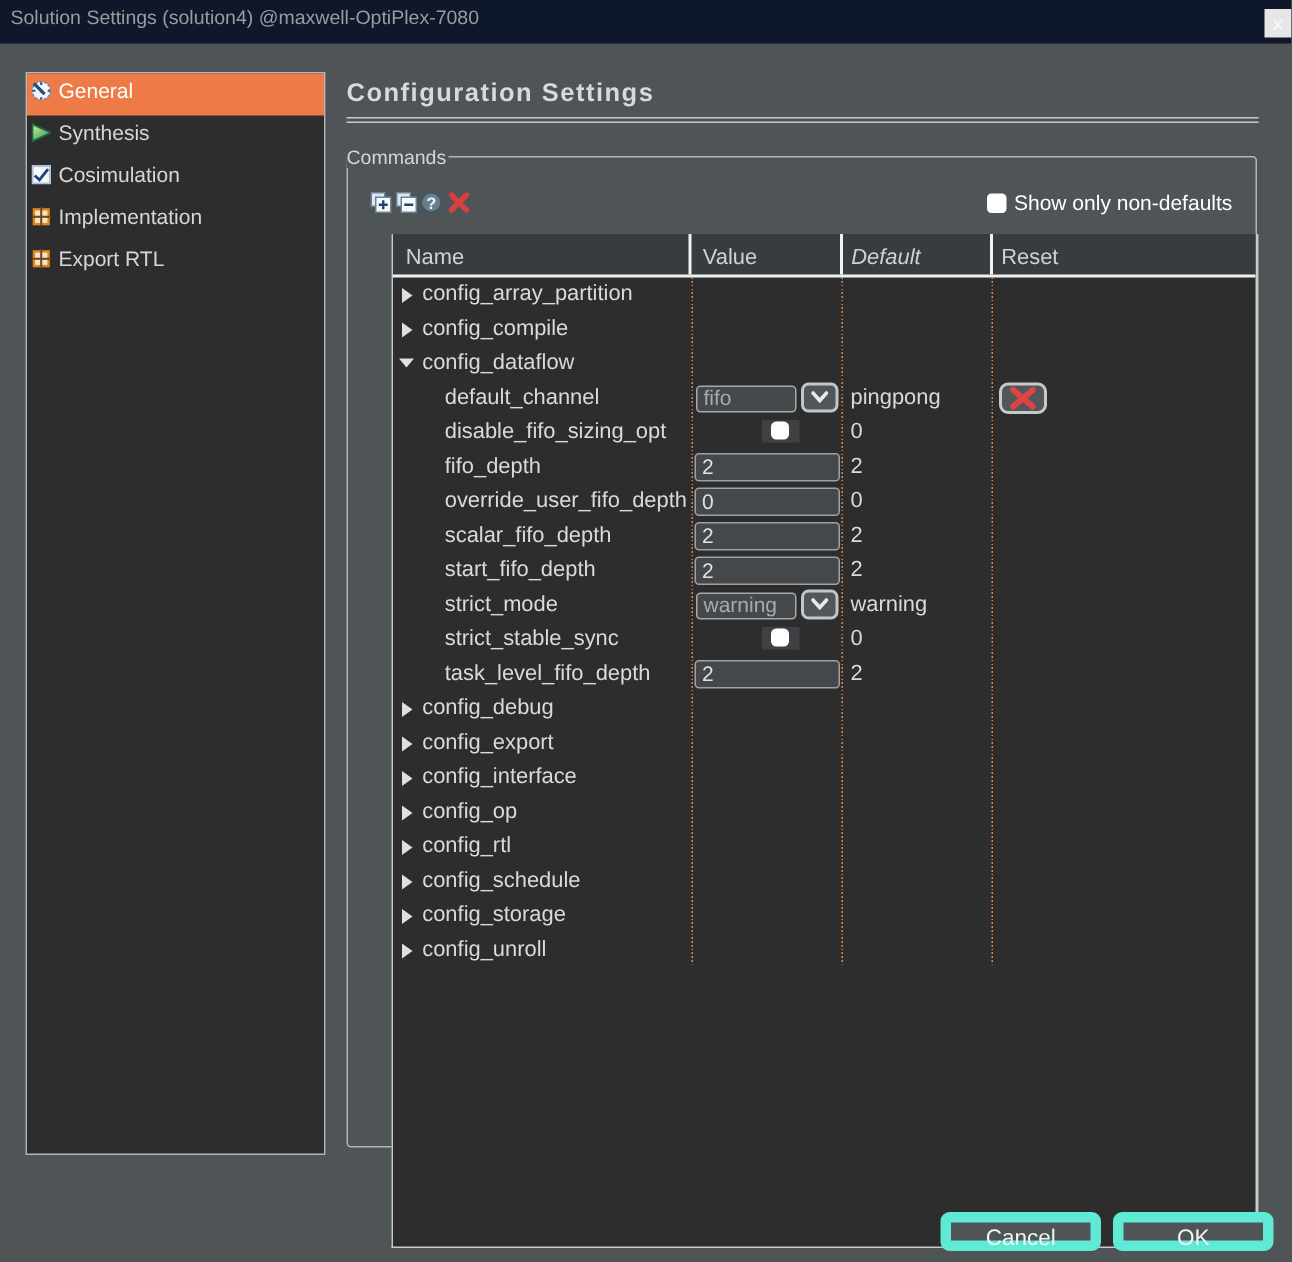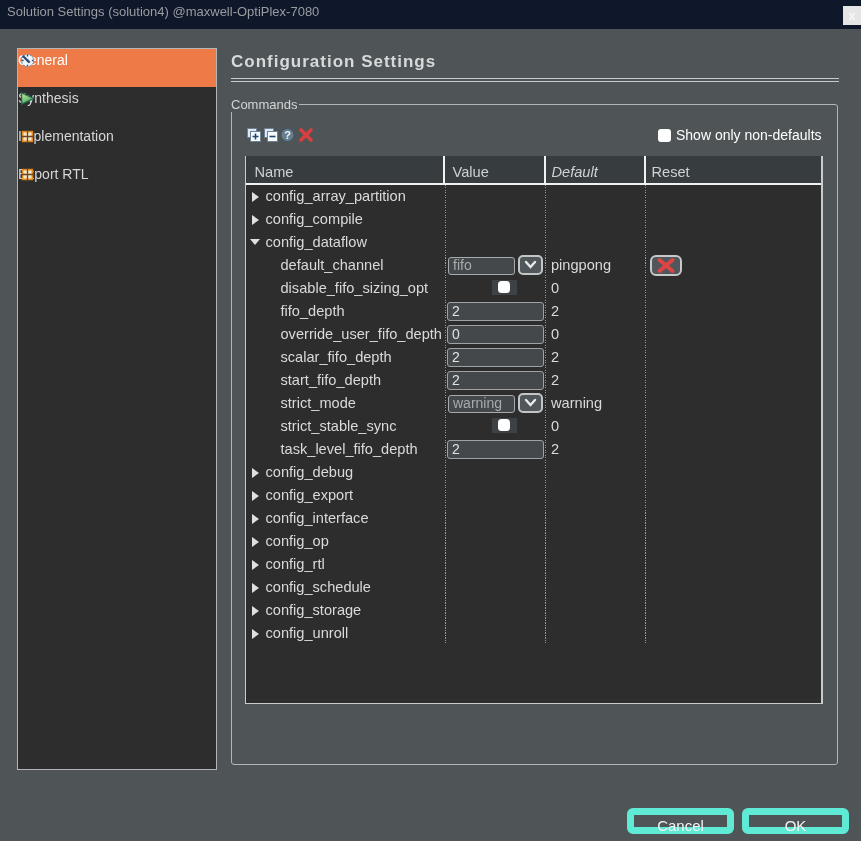--- a/index.html
+++ b/index.html
@@ -2,37 +2,37 @@
 <html><head>
 <meta charset="utf-8">
 <style>
 * { margin:0; padding:0; box-sizing:border-box; }
 html,body { width:861px; height:841px; overflow:hidden; }
 body { font-family:"Liberation Sans", sans-serif; background:#4f5456; position:relative; will-change:transform; }
 .titlebar { position:absolute; left:0; top:0; width:861px; height:29px; background:#0f172a; color:#999da0; font-size:13px; line-height:24px; padding-left:7px; }
 .closebtn { position:absolute; right:0; top:6px; width:18px; height:19px; background:#e6e6e6; color:#f6f6f6; font-size:13px; font-weight:bold; text-align:center; line-height:19px; }
 
 .sidebar { position:absolute; left:17px; top:48px; width:200px; height:722px; background:#2d2d2d; border:1px solid #b2b6b8; }
-.sideitem { height:38px; line-height:23px; color:#d6d6d6; font-size:14px; position:relative; }
+.sideitem { height:28px; line-height:23px; color:#d6d6d6; font-size:14px; position:relative; padding-left:21px; }
 .sideitem.sel { background:#ee7a47; color:#ffffff; }
 .sideitem svg { position:absolute; left:3px; top:5px; }
 
 .heading { position:absolute; left:231px; top:52px; font-size:17px; font-weight:bold; color:#d6dadb; letter-spacing:1px; }
 .dblline { position:absolute; left:231px; top:78px; width:608px; height:4px; border-top:1px solid #c6cacb; border-bottom:1px solid #c6cacb; }
 
 .groupbox { position:absolute; left:231px; top:104px; width:607px; height:661px; border:1px solid #b2b6b8; border-radius:3px; }
 .grouplabel { position:absolute; left:231px; top:97px; font-size:13px; color:#d2d6d7; background:#4f5456; padding-right:2px; line-height:15px; }
 
 .toolbar { position:absolute; left:246px; top:127px; }
 
 .shownd { position:absolute; left:658px; top:129px; }
 .shownd .cb { position:absolute; left:0; top:0; width:13px; height:13px; background:#ffffff; border-radius:3px; }
 .shownd .lbl { position:absolute; left:18px; top:-2px; font-size:14px; color:#ffffff; white-space:nowrap; }
 
-.table { position:absolute; left:245px; top:156px; width:578px; height:548px; background:#2d2d2d; border-left:1px solid #c8cccd; border-right:2px solid #c8cccd; border-bottom:1px solid #c8cccd; }
+.table { position:absolute; left:261px; top:156px; width:578px; height:676px; background:#2d2d2d; border-left:1px solid #c8cccd; border-right:2px solid #c8cccd; border-bottom:1px solid #c8cccd; }
 .thead { position:absolute; left:0; top:0; width:575px; height:29px; background:#373c3f; border-bottom:2px solid #f0f2f2; }
 .th { position:absolute; top:0; height:27px; line-height:32px; color:#ced2d3; font-size:14.6px; }
 .colsep { position:absolute; top:0; width:2px; height:27px; background:#f0f2f2; }
 .dash { position:absolute; top:29px; width:1px; height:458px; background-image:repeating-linear-gradient(to bottom,#e8813c 0,#e8813c 1px,transparent 1px,transparent 2.5px); }
 .row { position:absolute; left:0; width:575px; height:23px; }
 .rname { position:absolute; top:0; height:23px; line-height:23px; font-size:14.6px; color:#dadada; }
 .tri-r { position:absolute; left:6px; top:7px; width:0; height:0; border-left:7px solid #e0e0e0; border-top:5px solid transparent; border-bottom:5px solid transparent; }
 .tri-d { position:absolute; left:4px; top:8px; width:0; height:0; border-top:6px solid #e0e0e0; border-left:5px solid transparent; border-right:5px solid transparent; }
 .dflt { position:absolute; left:305px; top:0; height:23px; line-height:23px; font-size:14.6px; color:#dadada; }
 .input { position:absolute; left:201px; top:2px; width:97px; height:19px; background:#44484a; border:1px solid #9ea2a4; border-radius:3px; color:#dfe2e3; font-size:14px; line-height:17px; padding-left:4px; }
@@ -59,20 +59,25 @@
   <div class="sideitem" id="it-synthesis">
     <svg width="13" height="13" viewBox="0 0 13 13">
       <defs>
           <linearGradient id="gr1" x1="0" y1="0" x2="0.7" y2="1">
         <stop offset="0" stop-color="#d8f098"></stop>
             <stop offset="1" stop-color="#2f9e68"></stop>
           </linearGradient>
         </defs>
       <path d="M0.7 0.9 L12.8 6.5 L0.7 12.1 Z" fill="url(#gr1)" stroke="#1d6e46" stroke-width="1.2"></path>
     </svg>Synthesis</div>
+  <div class="sideitem" id="it-cosim">
+    <svg width="13" height="13" viewBox="0 0 13 13">
+      <rect x="0.7" y="0.7" width="11.6" height="11.6" fill="#f6faff" stroke="#aec2d8" stroke-width="1.4"></rect>
+      <path d="M2.2 7 L5.3 10 L11 2.8" stroke="#1d4672" stroke-width="1.9" fill="none"></path>
+    </svg>Cosimulation</div>
   <div class="sideitem" id="it-impl">
     <svg width="13" height="13" viewBox="0 0 13 13">
       <rect x="0.8" y="0.8" width="11.4" height="11.4" fill="#e0881e"></rect>
       <rect x="2.4" y="2.4" width="3.6" height="3.6" fill="#f4e6c2"></rect>
       <rect x="7" y="2.4" width="3.6" height="3.6" fill="#f4e6c2"></rect>
       <rect x="2.4" y="7" width="3.6" height="3.6" fill="#f4e6c2"></rect>
       <rect x="7" y="7" width="3.6" height="3.6" fill="#f4e6c2"></rect>
       <path d="M0 6.5 H13 M6.5 0 V13" stroke="#6e4426" stroke-width="1.3"></path>
     </svg>Implementation</div>
   <div class="sideitem" id="it-export">

